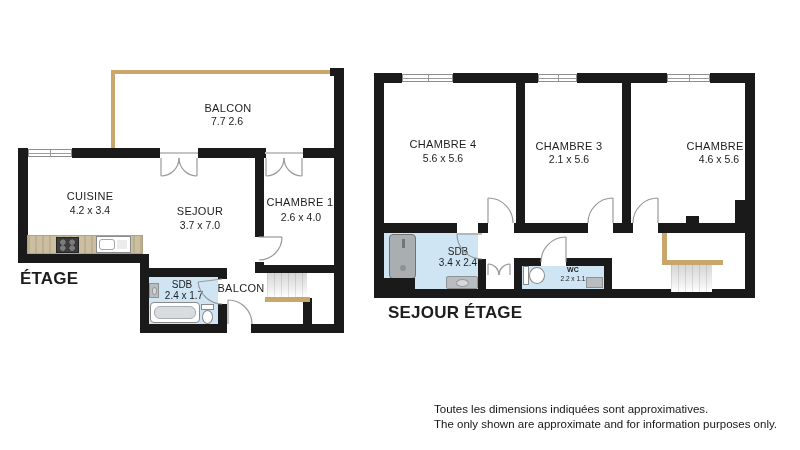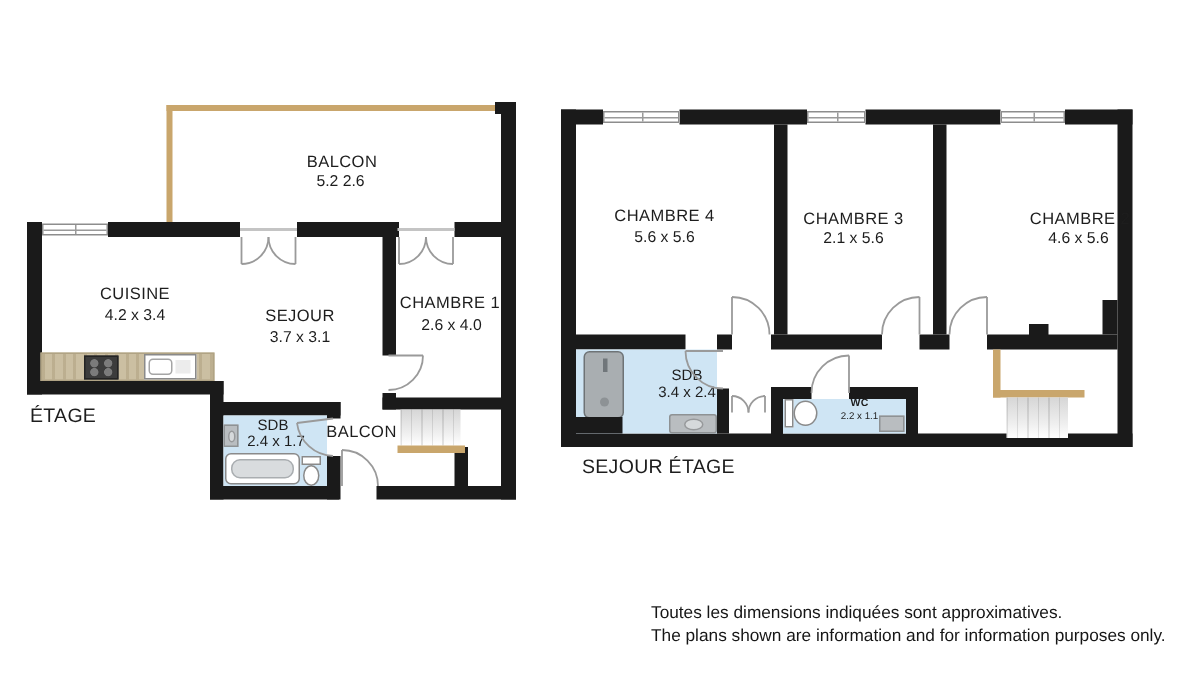--- a/index.html
+++ b/index.html
@@ -8,21 +8,21 @@
   .w   { position:absolute; background:#1a1a1a; }            
   .wood{ position:absolute; background:#c9a66c; }            
   .blue{ position:absolute; background:#cfe5f4; }            
   .lbl { position:absolute; color:#1d1d1d; white-space:nowrap; }
   .c   { transform:translate(-50%,-50%); }
   .name{ font-size:11px; letter-spacing:.3px; }
   .dim { font-size:10.5px; }
   .sm  { font-size:10px;text-align:right; }
   .xs  { font-size:7px; font-weight:700; letter-spacing:.2px; }
   .xxs { font-size:6.5px; }
-  .title{ font-size:13px; font-weight:400; letter-spacing:.2px; }
+  .title{ font-size:17px; font-weight:700; letter-spacing:.2px; }
   .footer{ font-size:11.5px; line-height:14.5px; color:#161616; }
   .window{ position:absolute; background:#fff; border:1px solid #8d8d8d; }
   .window::before{ content:""; position:absolute; left:0; right:0; top:50%; border-top:1px solid #9a9a9a; }
   .window::after { content:""; position:absolute; top:0; bottom:0; left:50%; border-left:1px solid #9a9a9a; }
   .stairs{ position:absolute;
     background-image:repeating-linear-gradient(90deg, rgba(0,0,0,.10) 0 1px, rgba(0,0,0,0) 1px 7px),
                      linear-gradient(180deg,#d6d6d6 0%,#efefef 65%,#ffffff 100%); }
   .counter{ position:absolute; background:#cbbfa2; border:1px solid #b0a384;
     background-image:repeating-linear-gradient(90deg, rgba(120,100,60,.18) 0 2px, rgba(0,0,0,0) 2px 7px); }
   .stove{ position:absolute; background-color:#3c3c3c; border:1px solid #242424;
@@ -83,25 +83,25 @@
   <div class="fix" style="left:150px;top:302px;width:50px;height:21px;border-radius:4px">
     <div class="tub-in"></div>
   </div>
   <div class="fix" style="left:201px;top:304px;width:13px;height:6px"></div>
   <div class="fix" style="left:202px;top:310px;width:11px;height:14px;border-radius:50%"></div>
 
   <div class="stairs" style="left:267px;top:273px;width:40px;height:24px"></div>
   <div class="wood" style="left:265px;top:297px;width:45px;height:5px"></div>
 
   <div class="lbl name c" style="left:228px;top:108px">BALCON</div>
-  <div class="lbl dim c" style="left:227px;top:121px">5.2 2.6</div>
+  <div class="lbl dim c" style="left:227px;top:121px">7.7 2.6</div>
   <div class="lbl name c" style="left:90px;top:196px">CUISINE</div>
   <div class="lbl dim c" style="left:90px;top:210px">4.2 x 3.4</div>
   <div class="lbl name c" style="left:200px;top:211px">SEJOUR</div>
-  <div class="lbl dim c" style="left:200px;top:225px">3.7 x 3.1</div>
+  <div class="lbl dim c" style="left:200px;top:225px">3.7 x 7.0</div>
   <div class="lbl name c" style="left:300px;top:202px">CHAMBRE 1</div>
   <div class="lbl dim c" style="left:301px;top:217px">2.6 x 4.0</div>
   <div class="lbl sm c" style="left:182px;top:284px">SDB</div>
   <div class="lbl sm c" style="left:184px;top:295px">2.4 x 1.7</div>
   <div class="lbl name c" style="left:241px;top:288px">BALCON</div>
   <div class="lbl title" style="left:20px;top:269px">ÉTAGE</div>
 </div>
 
 <div>
 
@@ -203,13 +203,13 @@
     <path d="M510 275 L510 264"></path>
     <path d="M510 264 A11 11 0 0 0 499 275"></path>
   </g>
   <g stroke="#c4c4c4" stroke-width="2" fill="none">
     <path d="M160 153 H198"></path>
     <path d="M265 153 H303"></path>
   </g>
 </svg>
 
 <div class="lbl footer" style="left:434px;top:402px">Toutes les dimensions indiquées sont approximatives.</div>
-<div class="lbl footer" style="left:434px;top:417px">The plans shown are information and for information purposes only.</div>
+<div class="lbl footer" style="left:434px;top:417px">The only shown are approximate and for information purposes only.</div>
 
 </body></html>

